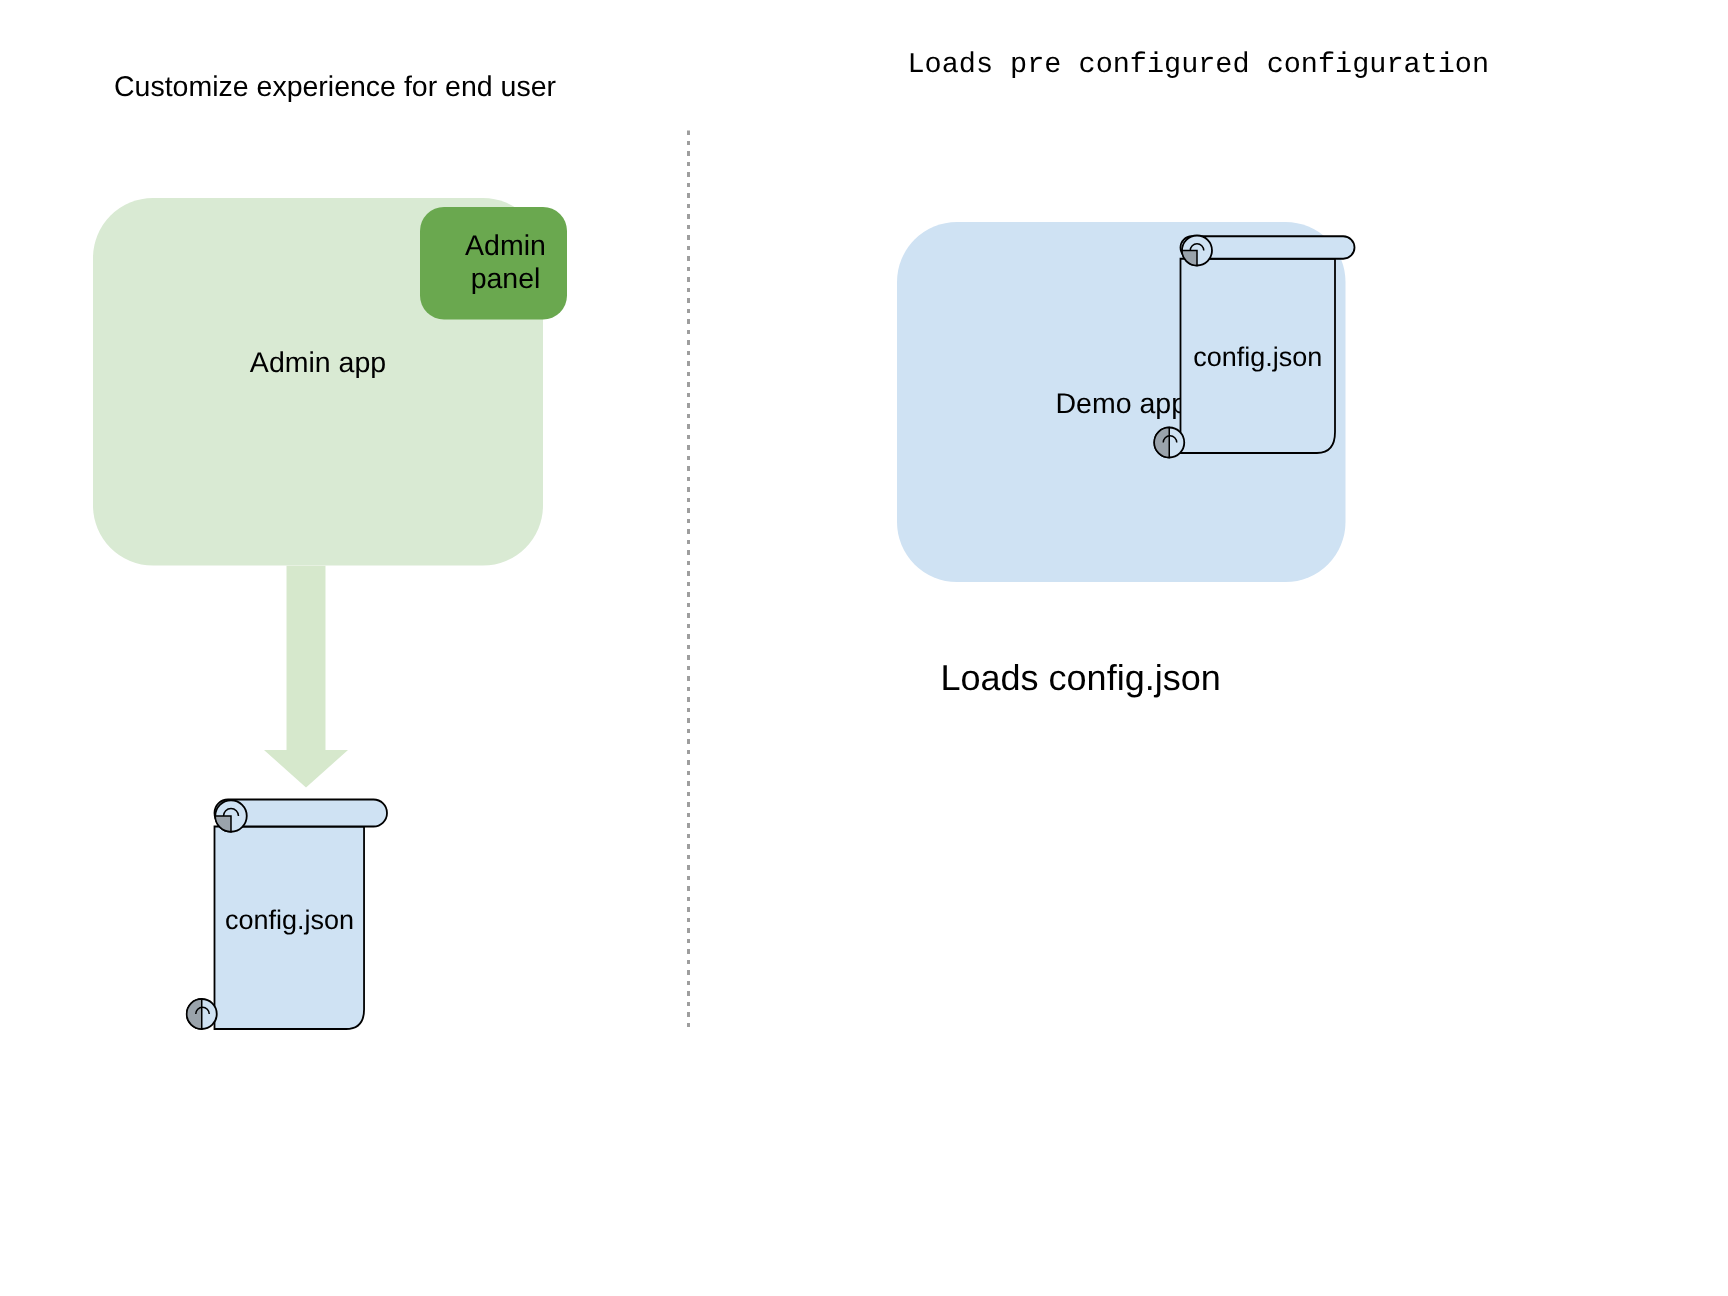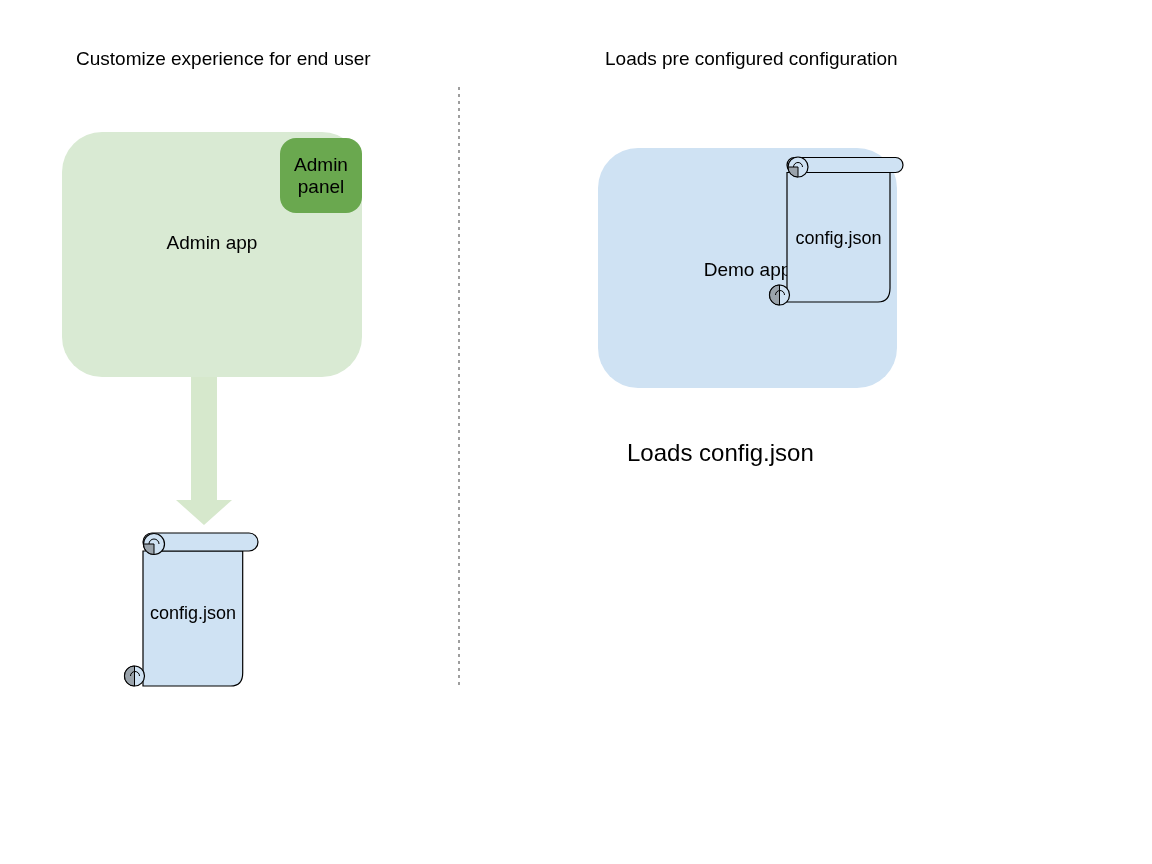--- a/index.html
+++ b/index.html
@@ -19,21 +19,21 @@
   .app-box{
     box-sizing:border-box;border-radius:40px;
   }
   #admin-app{
     left:62px;top:132px;width:300px;height:245px;
     background:#d9ead3;
   }
   #admin-panel{
     left:280px;top:138px;width:82px;height:75px;
     background:#6aa84f;border-radius:16px;
-    display:flex;align-items:center;justify-content:center;
+    display:flex;align-items:center;justify-content:center;padding-left:16px;
   }
   #admin-panel .lbl{
     font-size:19px;line-height:22px;text-align:center;color:#000;
   }
   .center-lbl{
     font-size:19px;line-height:22px;text-align:center;
   }
   #admin-app-label{left:62px;top:232px;width:300px;}
   #demo-app{
     left:598px;top:148px;width:299px;height:240px;
@@ -59,21 +59,21 @@
   #scroll-right-label{left:787px;top:228px;width:103px;}
   svg{display:block;}
 </style>
 </head>
 <body>
 
 <div id="canvas">
 
   <div class="abs hdr" style="left:76px;top:48px;">Customize experience for end user</div>
 
-  <div class="abs hdr" style="left:605px;top:48px;">Loads pre configured configuration</div>
+  <div class="abs hdr" style="left:605px;top:32px;font-family:Liberation Mono, monospace;">Loads pre configured configuration</div>
 
   <div id="divider" class="abs"></div>
 
   <div id="admin-app" class="abs app-box"></div>
 
   <div id="admin-panel" class="abs">
     <div class="lbl">Admin panel</div>
   </div>
 
   <div id="admin-app-label" class="abs center-lbl">Admin app</div>

